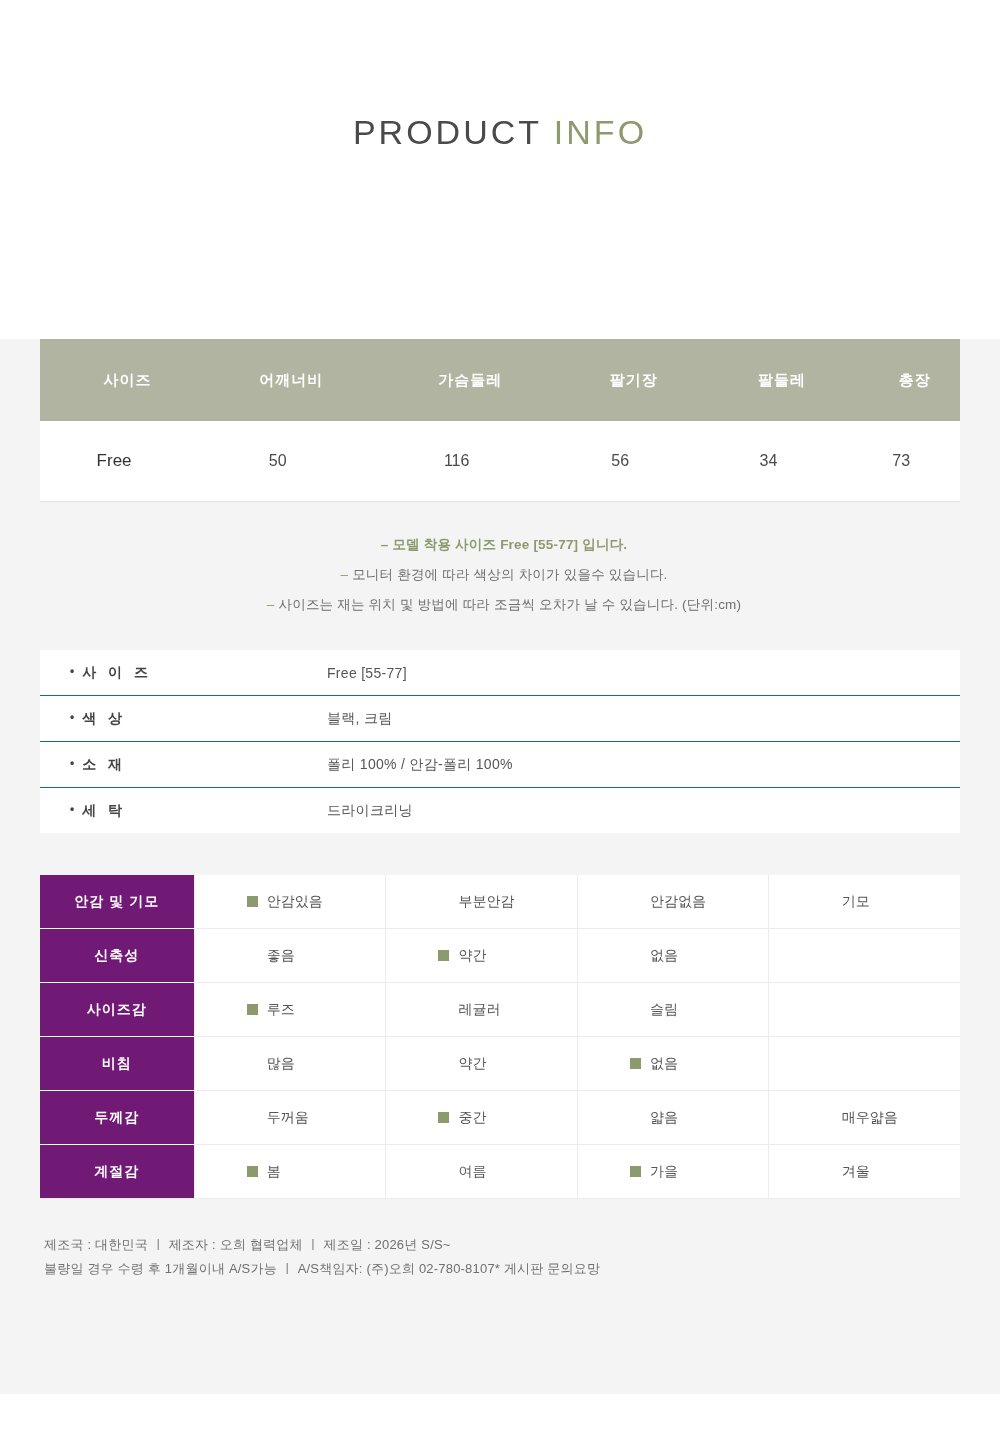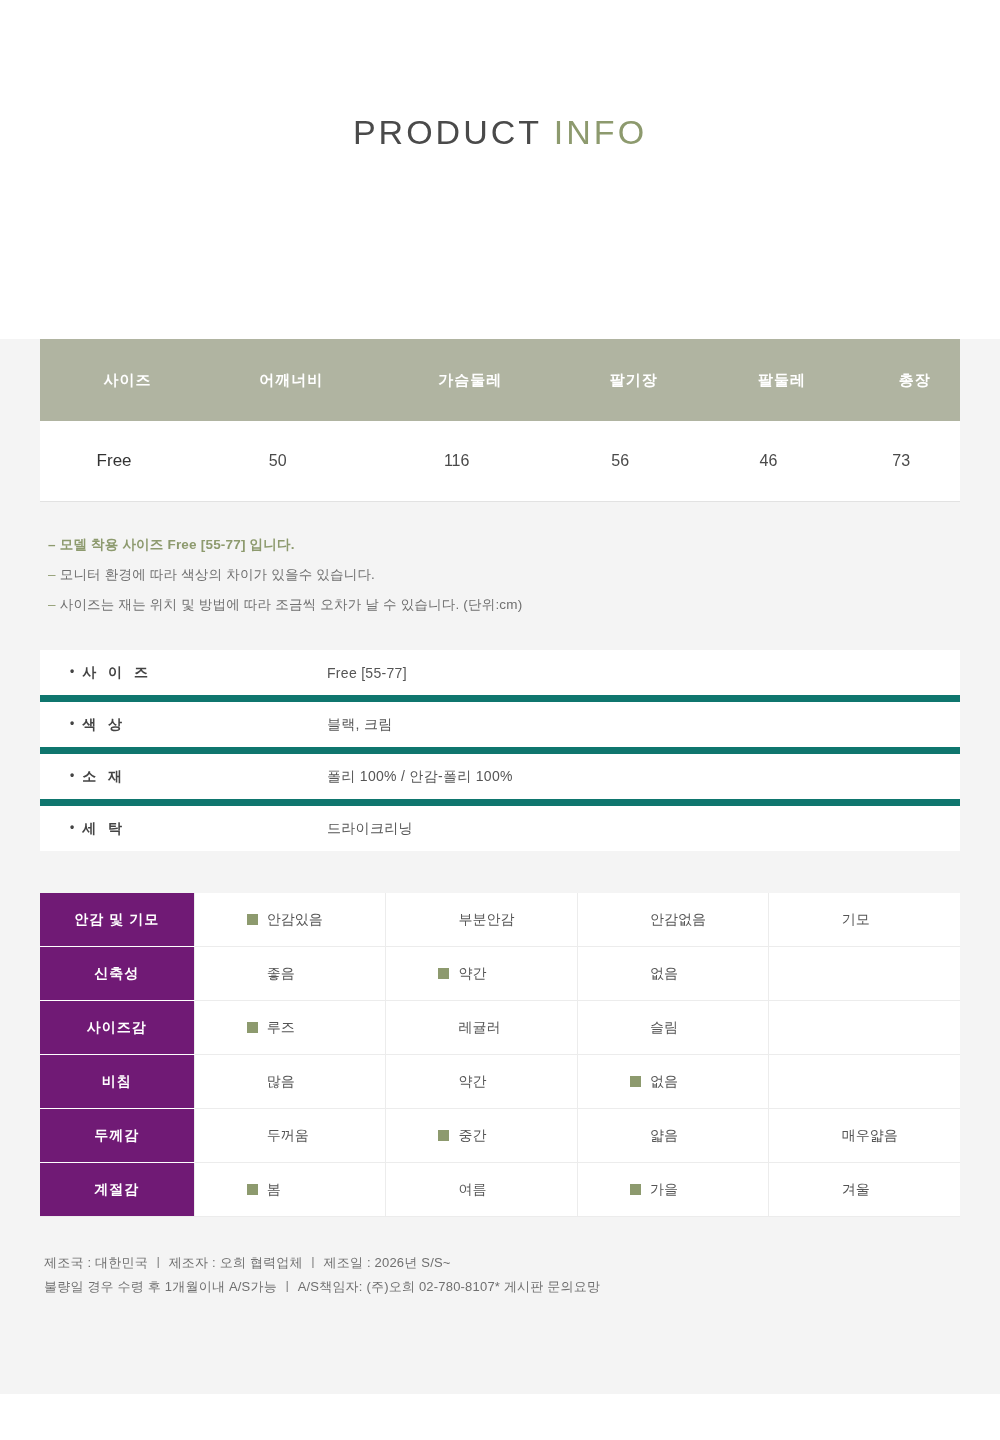--- a/index.html
+++ b/index.html
@@ -74,38 +74,39 @@
   }
   .size-table tbody td.sz-name {
     font-size: 17px;
     color: #333;
   }
 
   
   .notes {
     margin-top: 28px;
     margin-left: 8px;
+    text-align: center;
   }
   .note {
     font-size: 13.5px;
     color: #6f6f6f;
     line-height: 30px;
     letter-spacing: 0.2px;
   }
   .note .dash { color: #8d9a6e; margin-right: 4px; }
   .note.first { color: #8d9a6e; font-weight: bold; }
 
   
   .spec-table {
     width: 920px;
     border-collapse: collapse;
     margin-top: 30px;
     background: #ffffff;
   }
-  .spec-table tr { border-bottom: 7px solid #0f766e; }
+  .spec-table tr { border-bottom: 1px solid #0f766e; }
   .spec-table tr:last-child { border-bottom: none; }
   .spec-table td {
     height: 43px;
     font-size: 14px;
     color: #444;
   }
   .spec-table td.label {
     width: 255px;
     padding-left: 30px;
     font-weight: bold;
@@ -198,21 +199,21 @@
           <th>팔둘레</th>
           <th>총장</th>
         </tr>
       </thead>
       <tbody>
         <tr>
           <td class="sz-name">Free</td>
           <td>50</td>
           <td>116</td>
           <td>56</td>
-          <td>46</td>
+          <td>34</td>
           <td>73</td>
         </tr>
       </tbody>
     </table>
 
     <div class="notes">
       <div class="note first"><span class="dash">–</span><span>모델 착용 사이즈  Free [55-77]  입니다.</span></div>
       <div class="note"><span class="dash">–</span><span>모니터 환경에 따라 색상의 차이가 있을수 있습니다.</span></div>
       <div class="note"><span class="dash">–</span><span>사이즈는 재는 위치 및 방법에 따라 조금씩 오차가 날 수 있습니다. (단위:cm)</span></div>
     </div>

